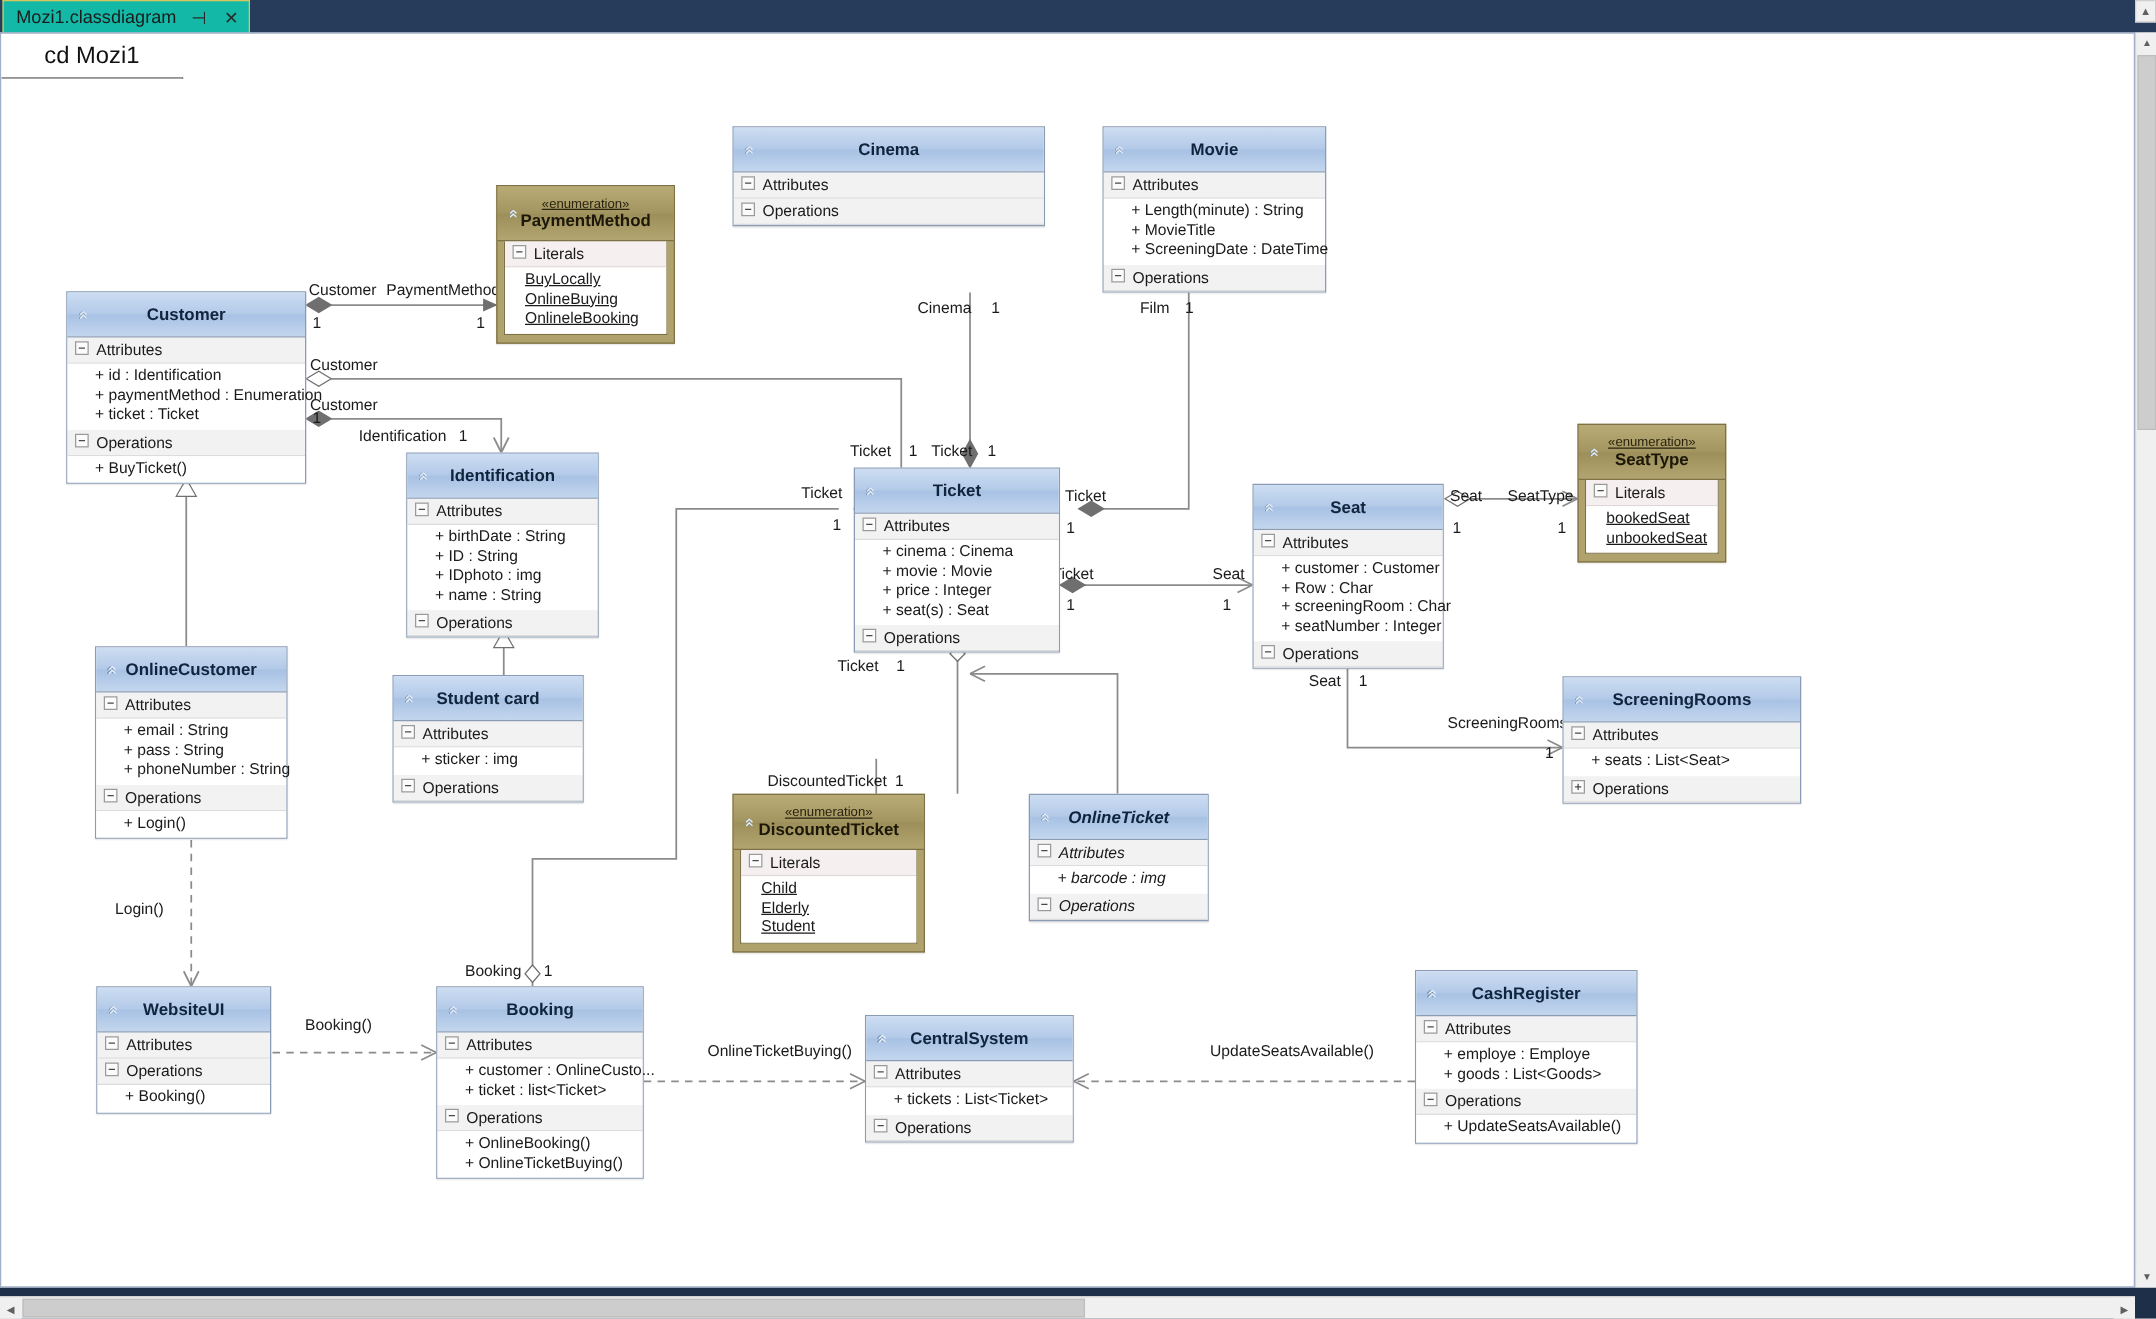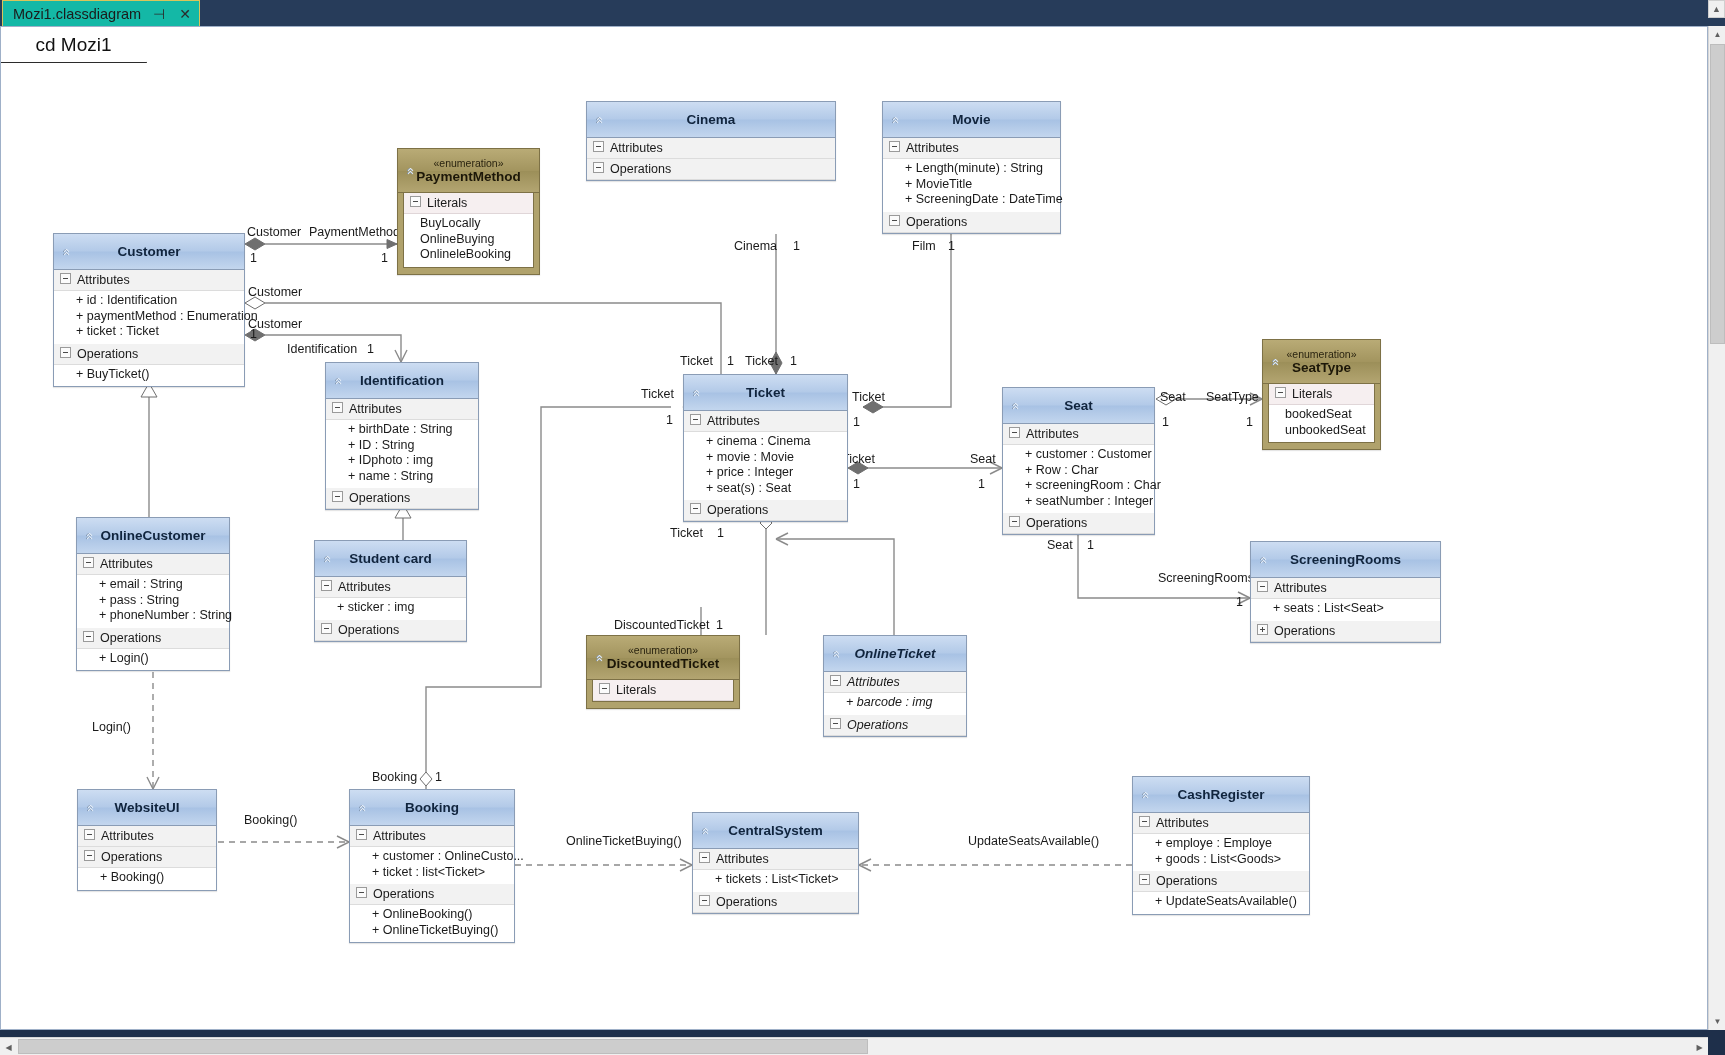--- a/index.html
+++ b/index.html
@@ -69,21 +69,21 @@
     width: 14px; height: 14px; color: #e9f1fb; font-size: 13px; line-height: 13px;
     text-align: center; text-shadow: 0 1px 0 #7e93ad;
   }
   .enum .cls-hdr {
     height: 44px; flex-direction: column; justify-content: center; gap: 0;
     background: linear-gradient(to bottom, #b9ab76 0%, #a3955f 50%, #9c8f59 52%, #b3a571 100%);
     border-bottom: 1px solid #7d7146;
   }
   .enum { border-color: #7d7146; background: #b0a26c; padding-bottom: 6px; }
   .enum .cls-title { color: #1c1708; }
-  .enum .stereo { font-size: 10.5px; color: #2a2410; }
+  .enum .stereo { font-size: 10.5px; color: #2a2410; text-decoration: underline; }
   .enum .sec-wrap { background:#ffffff; border-left:1px solid #7d7146; border-right:1px solid #7d7146;
                     border-bottom:1px solid #7d7146; margin: 0 5px; }
 
   .sec-hdr {
     display: flex; align-items: flex-start; gap: 6px;
     padding: 3px 6px 3px 6px;
     background: #f2f2f2; border-bottom: 1px solid #dcdcdc;
     font-size: 12.5px; color: #1a1a1a;
   }
   .enum .sec-hdr { background: #f6eff0; border-bottom: 1px solid #e0d6d8; }
@@ -92,21 +92,21 @@
     position: relative; flex: 0 0 auto;
   }
   .expander::before {
     content: ""; position: absolute; left: 2px; top: 4px; width: 5px; height: 1px; background: #4a4a4a;
   }
   .expander.plus::after {
     content: ""; position: absolute; left: 4px; top: 2px; width: 1px; height: 5px; background: #4a4a4a;
   }
   .members { padding: 2px 6px 4px 22px; background: #ffffff; }
   .member { line-height: 15.5px; font-size: 12.5px; color: #1a1a1a; white-space: nowrap; }
-  .lit { padding: 2px 6px 4px 16px; background: #ffffff; }
+  .lit { padding: 2px 6px 4px 16px; background: #ffffff; text-decoration: underline; }
   .lit .member { padding-left: 0; }
 
   
   svg.links { position: absolute; left: 0; top: 0; width: 1708px; height: 1004px; pointer-events: none; }
   .edge { stroke: #8b8b8b; stroke-width: 1.4px; fill: none; }
   .edge-dash { stroke: #8b8b8b; stroke-width: 1.4px; fill: none; stroke-dasharray: 6 5; }
   .lbl { position: absolute; font-size: 12.5px; color: #1a1a1a; background: transparent; white-space: nowrap; }
   .mult { position: absolute; font-size: 12.5px; color: #1a1a1a; }
 
   
@@ -480,20 +480,25 @@
             <div class="cls-hdr">
               <span class="chev" style="transform: translateY(-50%) rotate(90deg);">«</span>
               <div class="stereo">«enumeration»</div>
               <div class="cls-title">DiscountedTicket</div>
             </div>
             <div class="sec-wrap">
               <div class="sec-hdr">
                 <span class="expander"></span>
                 <span>Literals</span>
               </div>
+              <div class="lit">
+                <div class="member">Child</div>
+                <div class="member">Elderly</div>
+                <div class="member">Student</div>
+              </div>
             </div>
           </div>
           <div class="cls" style="left: 822px; top: 608px; width: 144px; font-style: italic;">
             <div class="cls-hdr">
               <span class="chev" style="transform: translateY(-50%) rotate(90deg);">«</span>
               <div class="cls-title">OnlineTicket</div>
             </div>
             <div>
               <div class="sec-hdr">
                 <span class="expander"></span>

